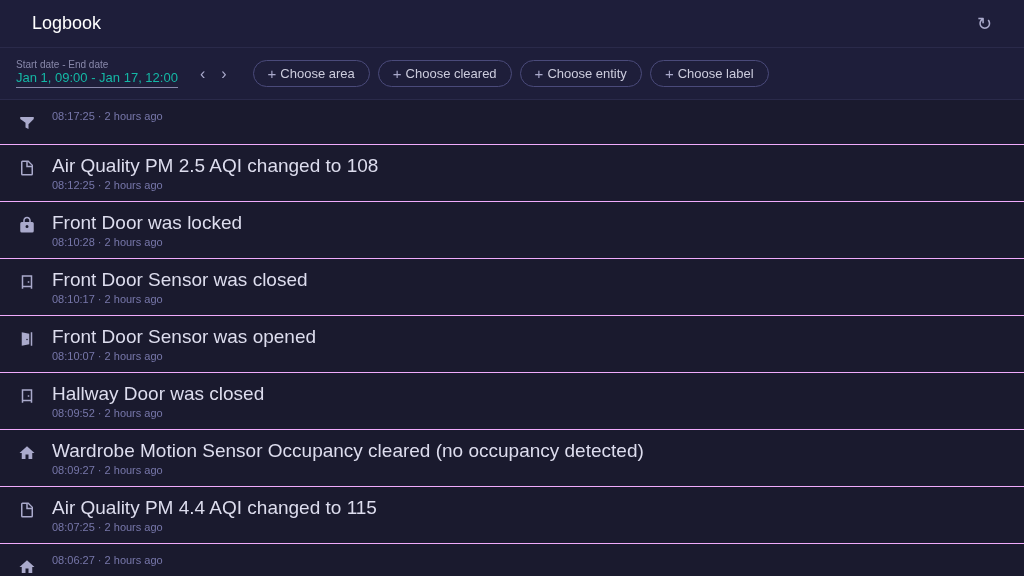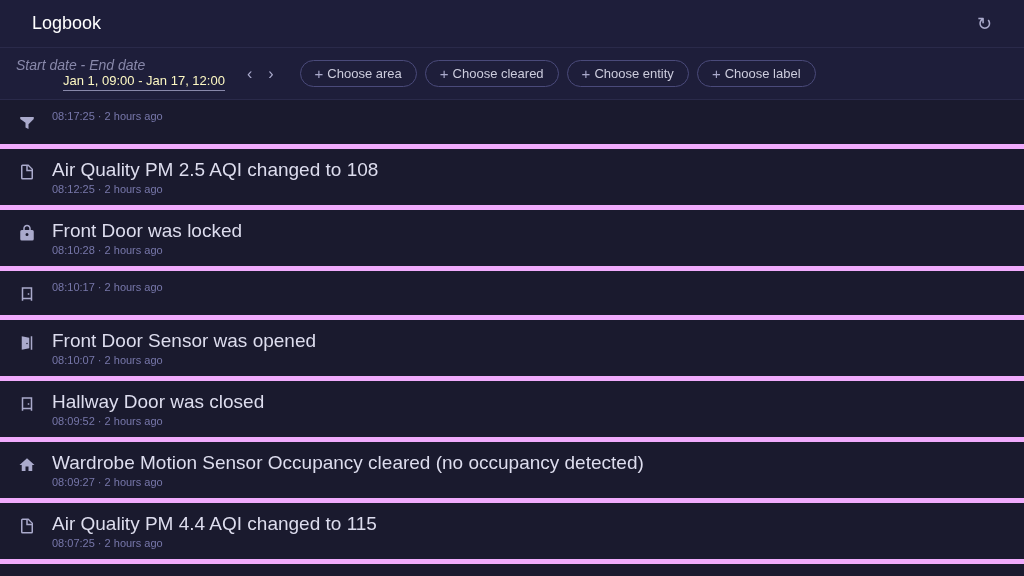--- a/index.html
+++ b/index.html
@@ -45,31 +45,29 @@
       height: 52px;
     }
 
     .date-range {
       display: flex;
       flex-direction: column;
       min-width: 160px;
     }
 
     .date-label {
-      font-size: 14px;
+      font-size: 10px;
       color: #8888aa;
-      font-style: italic;
     }
 
     .date-value {
       font-size: 13px;
-      color: #fef9c3;
+      color: #14b8a6;
       border-bottom: 1px solid #8888aa;
       padding-bottom: 2px;
-      margin-left: 47px;
     }
 
     .nav-arrows {
       display: flex;
       gap: 4px;
       margin-left: 4px;
     }
 
     .nav-arrow {
       background: none;
@@ -108,21 +106,21 @@
     .log-list {
       overflow-y: auto;
       height: calc(576px - 100px);
       position: relative;
     }
 
     .log-item {
       display: flex;
       align-items: flex-start;
       padding: 10px 16px;
-      border-bottom: 5px solid #f0abfc;
+      border-bottom: 1px solid #f0abfc;
       gap: 14px;
     }
 
     .log-icon {
       width: 22px;
       height: 22px;
       display: flex;
       align-items: center;
       justify-content: center;
       flex-shrink: 0;
@@ -226,20 +224,21 @@
           <span class="log-time">08:10:28 · 2 hours ago</span>
         </div>
       </div>
       <div class="log-item">
         <div class="log-icon">
           <svg class="icon-svg" viewBox="0 0 24 24">
             <path d="M19 3H5v18h2v-2h10v2h2V3zm-4 10h-2v-2h2v2zM7 5h10v12H7V5z"></path>
           </svg>
         </div>
         <div class="log-content">
+          <span class="log-title">Front Door Sensor was closed</span>
           <span class="log-time">08:10:17 · 2 hours ago</span>
         </div>
       </div>
       <div class="log-item">
         <div class="log-icon">
           <svg class="icon-svg" viewBox="0 0 24 24">
             <path d="M19 3h-2v18h2V3zM5 3v18l10-2V5L5 3zm8 9.5a1 1 0 1 1-2 0 1 1 0 0 1 2 0z"></path>
           </svg>
         </div>
         <div class="log-content">

